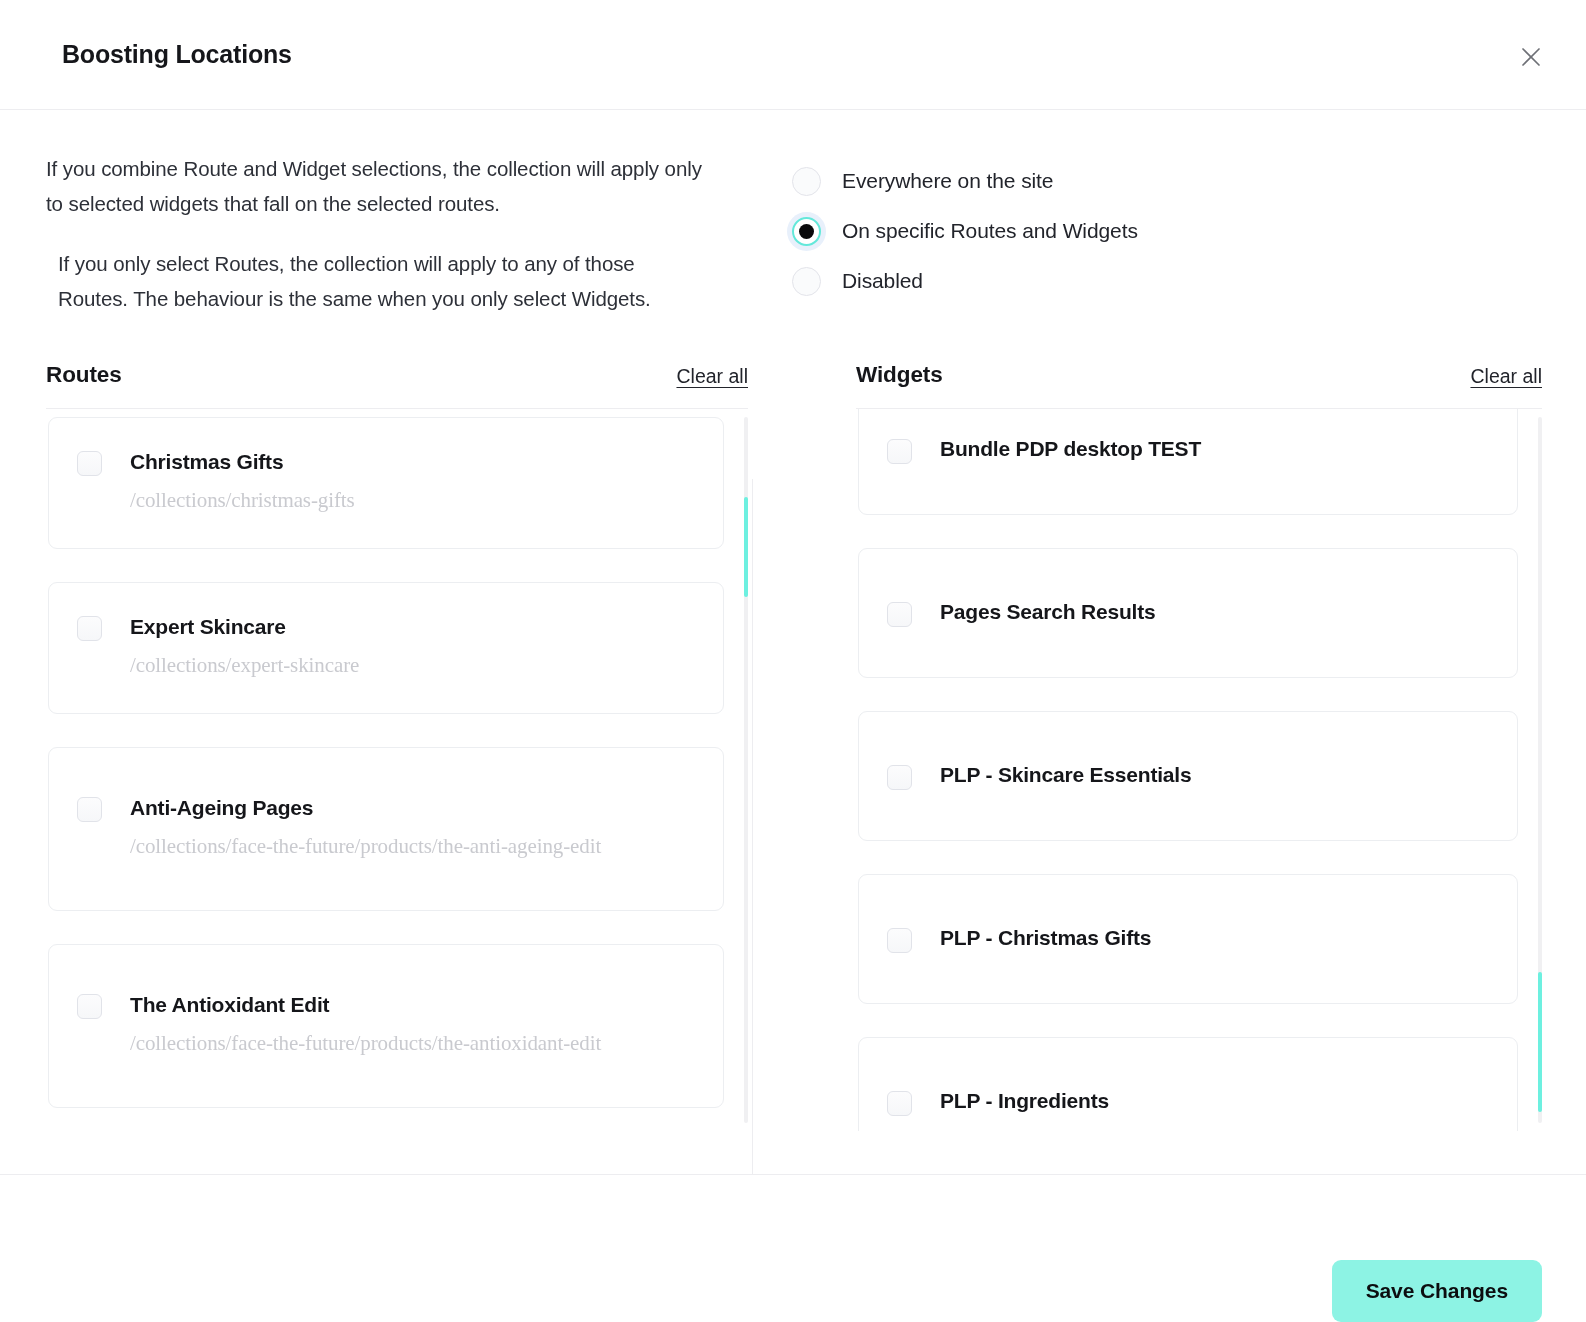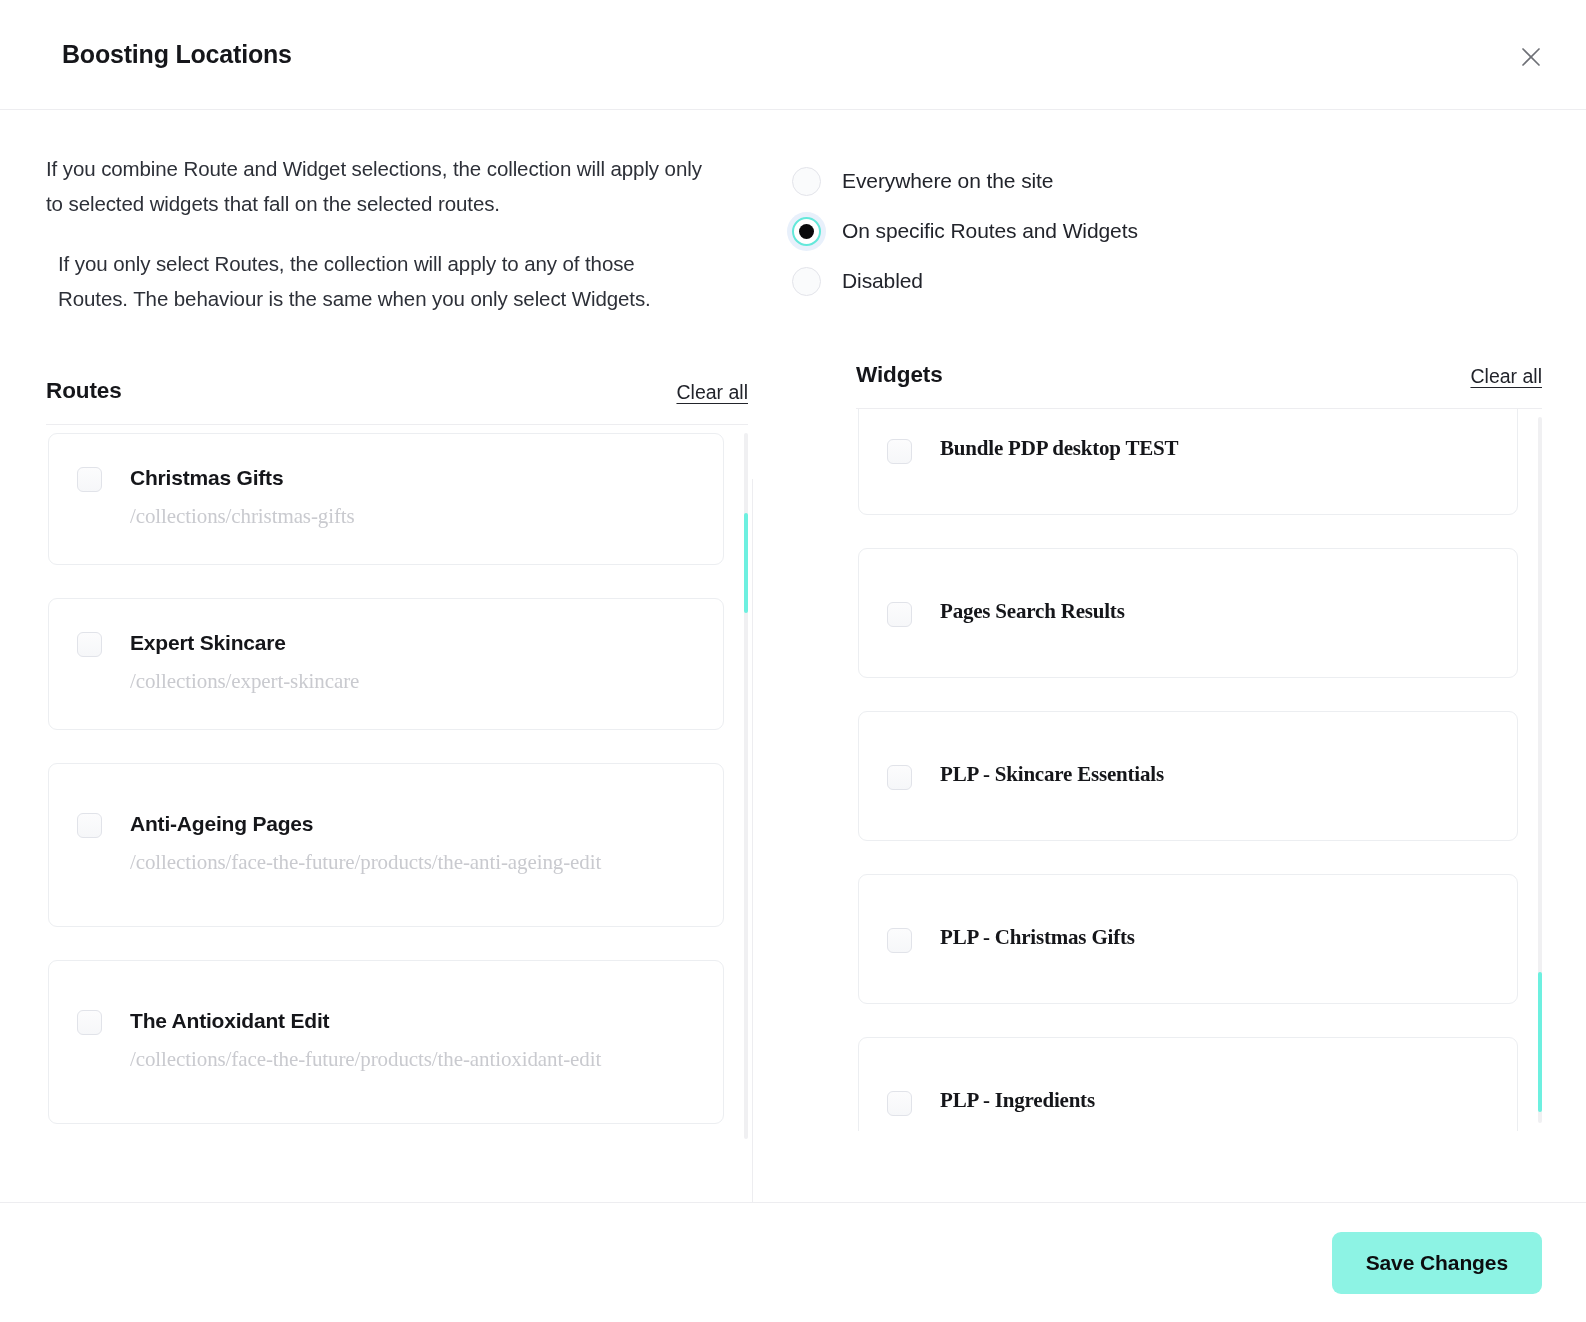--- a/index.html
+++ b/index.html
@@ -111,21 +111,21 @@
   
   .cols {
     display: flex;
     padding: 0 44px 0 46px;
     margin-top: 46px;
   }
   .col {
     width: 50%;
     position: relative;
   }
-  .col.routes { padding-right: 46px; margin-top: 16px; }
+  .col.routes { padding-right: 46px; }
   .col.widgets { padding-left: 62px; }
 
   .col-head {
     display: flex;
     align-items: flex-end;
     justify-content: space-between;
     padding-bottom: 20px;
   }
   .col-title {
     font-size: 22.5px;
@@ -148,21 +148,21 @@
     height: 723px;
     overflow: hidden;
   }
   .list-inner {
     position: absolute;
     left: 0;
     right: 22px;
     top: 0;
     padding: 8px 2px 8px 2px;
   }
-  .list-inner.shifted { top: -32px; font-family: Liberation Serif, serif; }
+  .list-inner.shifted { top: -32px; }
 
   .card {
     border: 1px solid #eceef1;
     border-radius: 9px;
     background: #ffffff;
     padding: 30px 28px 30px 28px;
     margin-bottom: 33px;
     min-height: 130px;
     display: flex;
     flex-direction: column;
@@ -234,24 +234,24 @@
     height: 723px;
     background: #ededf0;
   }
 
   
   .footer {
     position: absolute;
     left: 0;
     right: 0;
     bottom: 0;
-    height: 120px;
+    height: 148px;
     border-top: 1px solid #ededf0;
     display: flex;
-    align-items: center;
+    align-items: flex-end;
     justify-content: flex-end;
     padding-right: 44px;
     background: #ffffff;
   }
   .save-btn {
     background: #8df3e4;
     color: #0c0d0f;
     border: none;
     border-radius: 9px;
     font-size: 21px;

